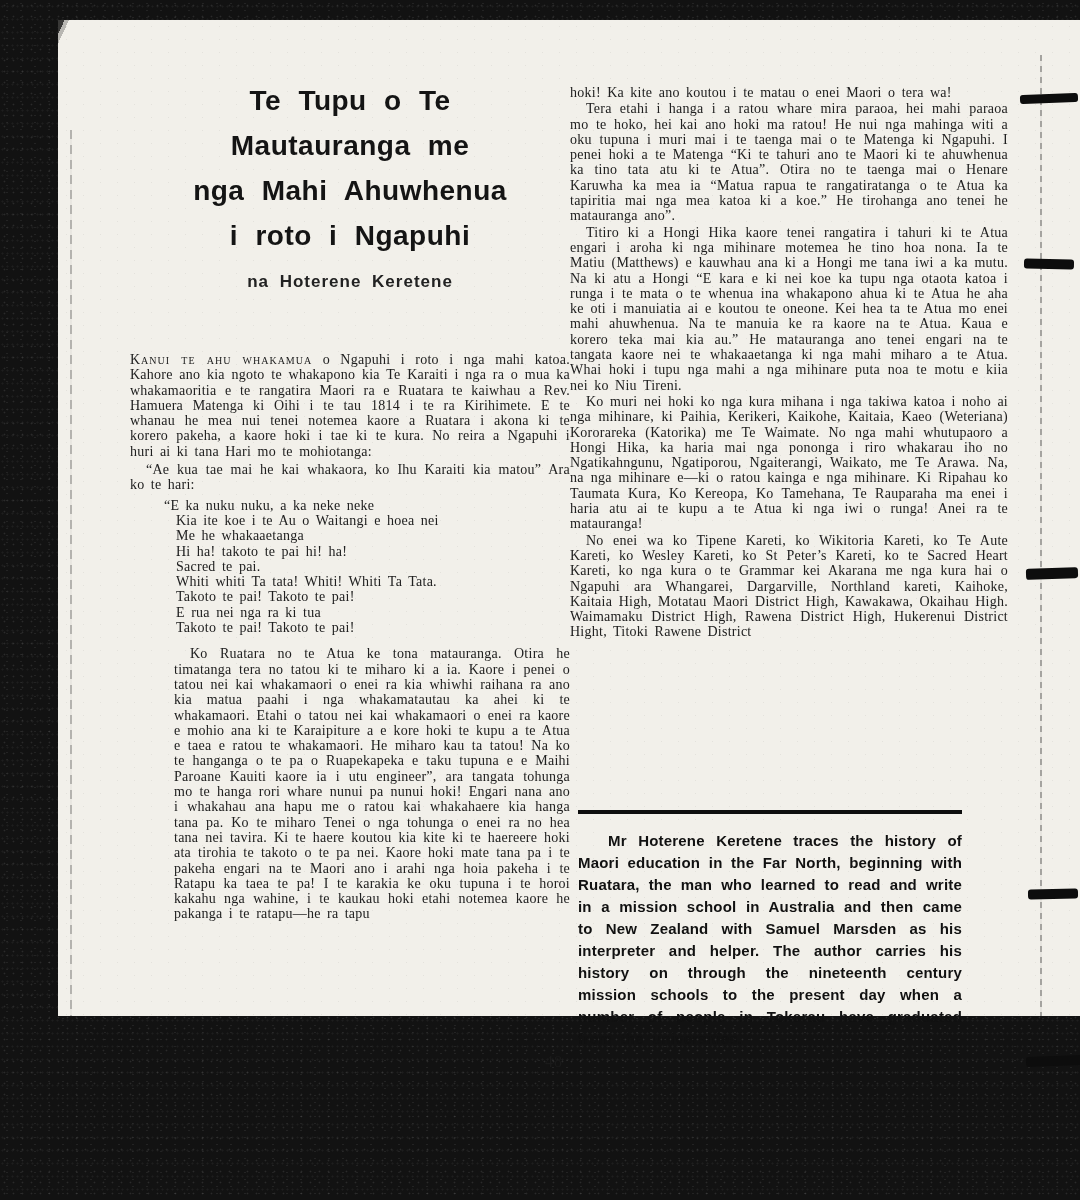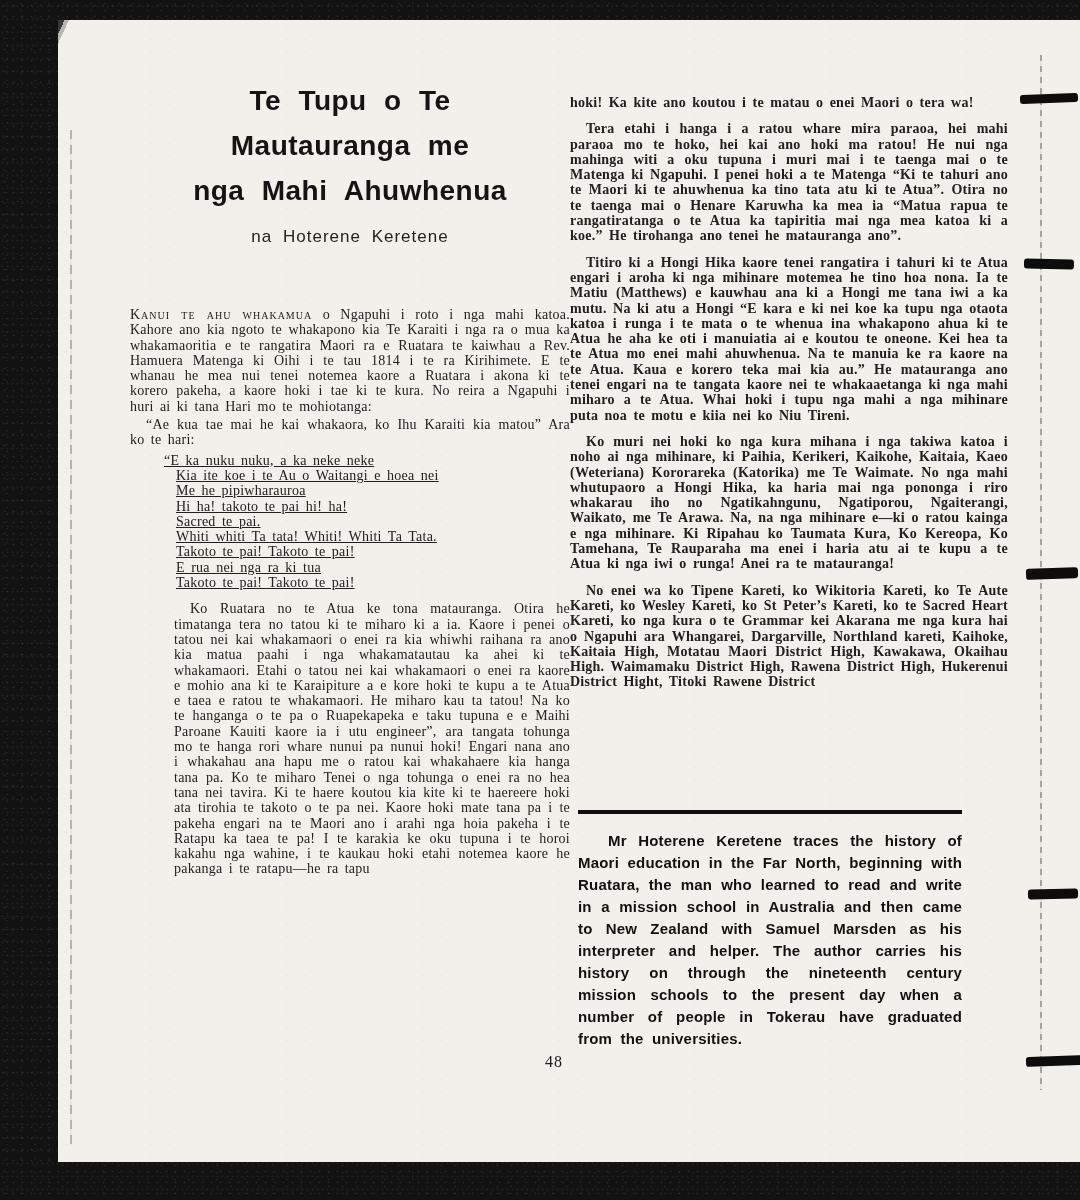--- a/index.html
+++ b/index.html
@@ -7,52 +7,52 @@
     width:1080px;height:1200px;position:relative;overflow:hidden;
     background-color:#121212;
     background-image:
       radial-gradient(circle, rgba(255,255,255,0.10) 0.6px, transparent 1.2px),
       radial-gradient(circle, rgba(255,255,255,0.07) 0.5px, transparent 1px),
       radial-gradient(circle, rgba(255,255,255,0.05) 0.7px, transparent 1.4px);
     background-size: 9px 11px, 14px 7px, 5px 13px;
     font-family:"Liberation Serif", serif;
   }
   .page{
-    position:absolute;left:58px;top:20px;width:1022px;height:1142px;
+    position:absolute;left:58px;top:20px;width:1022px;height:996px;
     background-color:#f2f0ea;
     background-image: radial-gradient(circle, rgba(0,0,0,0.06) 0.5px, transparent 1px);
     background-size:17px 13px;
     color:#1d1d1d;
   }
   
   .col-left{position:absolute;left:72px;top:58px;width:440px;}
   .col-right{position:absolute;left:512px;top:64px;width:438px;max-height:732px;overflow:hidden;}
   
   .title{
     font-family:"Liberation Sans", sans-serif;font-weight:700;color:#141414;
     font-size:28px;line-height:45px;text-align:center;word-spacing:9px;letter-spacing:0.5px;
   }
   .byline{
-    font-family:"Liberation Sans", sans-serif;font-weight:400;color:#222;
+    font-family:"Liberation Sans", sans-serif;font-weight:700;color:#222;
     font-size:17px;text-align:center;margin-top:14px;letter-spacing:1px;word-spacing:5px;
   }
   
   .bodytext{
     font-size:14px;line-height:15.3px;text-align:justify;color:#202020;
     word-spacing:2.6px;letter-spacing:0.25px;
   }
   .first-para{margin-top:60px;}
   .lead{font-variant:small-caps;letter-spacing:1px;}
   .indent{text-indent:16px;}
   .quote-para{text-indent:16px;margin-top:3px;}
   .verse{margin:5px 0 0 46px;text-align:left;}
-  .verse .vline{white-space:nowrap;text-decoration:underline;}
+  .verse .vline{white-space:nowrap;}
   .verse .vline:first-child{margin-left:-12px;}
   .para3{margin-top:11px;margin-left:44px;}
-  .rp{margin-top:11px;font-weight:bold;}
+  .rp{margin-top:1px;}
   
   .summary-box{position:absolute;left:520px;top:790px;width:384px;}
   .summary-rule{height:4px;background:#0e0e0e;margin-bottom:16px;}
   .summary-text{
     font-family:"Liberation Sans", sans-serif;font-weight:700;color:#111;
     font-size:15px;line-height:22px;text-align:justify;text-indent:30px;
     word-spacing:4px;letter-spacing:0.2px;
   }
   .page-num{position:absolute;left:487px;top:1033px;font-size:16px;color:#1a1a1a;letter-spacing:1px;}
   
@@ -78,31 +78,32 @@
 </head>
 <body>
 
 <div class="page">
 
   <div class="col-left">
     <div class="title">
       <div>Te Tupu o Te</div>
       <div>Mautauranga me</div>
       <div>nga Mahi Ahuwhenua</div>
+      <div>i roto i Ngapuhi</div>
     </div>
     <div class="byline">na Hoterene Keretene</div>
 
     <div class="bodytext first-para"><span class="lead">Kanui te ahu whakamua</span><span> o Ngapuhi i roto i nga mahi katoa. Kahore ano kia ngoto te whakapono kia Te Karaiti i nga ra o mua ka whakamaoritia e te rangatira Maori ra e Ruatara te kaiwhau a Rev. Hamuera Matenga ki Oihi i te tau 1814 i te ra Kirihimete. E te whanau he mea nui tenei notemea kaore a Ruatara i akona ki te korero pakeha, a kaore hoki i tae ki te kura. No reira a Ngapuhi i huri ai ki tana Hari mo te mohiotanga:</span></div>
 
     <div class="bodytext quote-para">“Ae kua tae mai he kai whakaora, ko Ihu Karaiti kia matou” Ara ko te hari:</div>
 
     <div class="bodytext verse">
       <div class="vline">“E ka nuku nuku, a ka neke neke</div>
       <div class="vline">Kia ite koe i te Au o Waitangi e hoea nei</div>
-      <div class="vline">Me he pipiwharauroa</div>
+      <div class="vline">Me he whakaaetanga</div>
       <div class="vline">Hi ha! takoto te pai hi! ha!</div>
       <div class="vline">Sacred te pai.</div>
       <div class="vline">Whiti whiti Ta tata! Whiti! Whiti Ta Tata.</div>
       <div class="vline">Takoto te pai! Takoto te pai!</div>
       <div class="vline">E rua nei nga ra ki tua</div>
       <div class="vline">Takoto te pai! Takoto te pai!</div>
     </div>
 
     <div class="bodytext para3 indent">Ko Ruatara no te Atua ke tona matauranga. Otira he timatanga tera no tatou ki te miharo ki a ia. Kaore i penei o tatou nei kai whakamaori o enei ra kia whiwhi raihana ra ano kia matua paahi i nga whakamatautau ka ahei ki te whakamaori. Etahi o tatou nei kai whakamaori o enei ra kaore e mohio ana ki te Karaipiture a e kore hoki te kupu a te Atua e taea e ratou te whakamaori. He miharo kau ta tatou! Na ko te hanganga o te pa o Ruapekapeka e taku tupuna e e Maihi Paroane Kauiti kaore ia i utu engineer”, ara tangata tohunga mo te hanga rori whare nunui pa nunui hoki! Engari nana ano i whakahau ana hapu me o ratou kai whakahaere kia hanga tana pa. Ko te miharo Tenei o nga tohunga o enei ra no hea tana nei tavira. Ki te haere koutou kia kite ki te haereere hoki ata tirohia te takoto o te pa nei. Kaore hoki mate tana pa i te pakeha engari na te Maori ano i arahi nga hoia pakeha i te Ratapu ka taea te pa! I te karakia ke oku tupuna i te horoi kakahu nga wahine, i te kaukau hoki etahi notemea kaore he pakanga i te ratapu—he ra tapu</div>
   </div>

